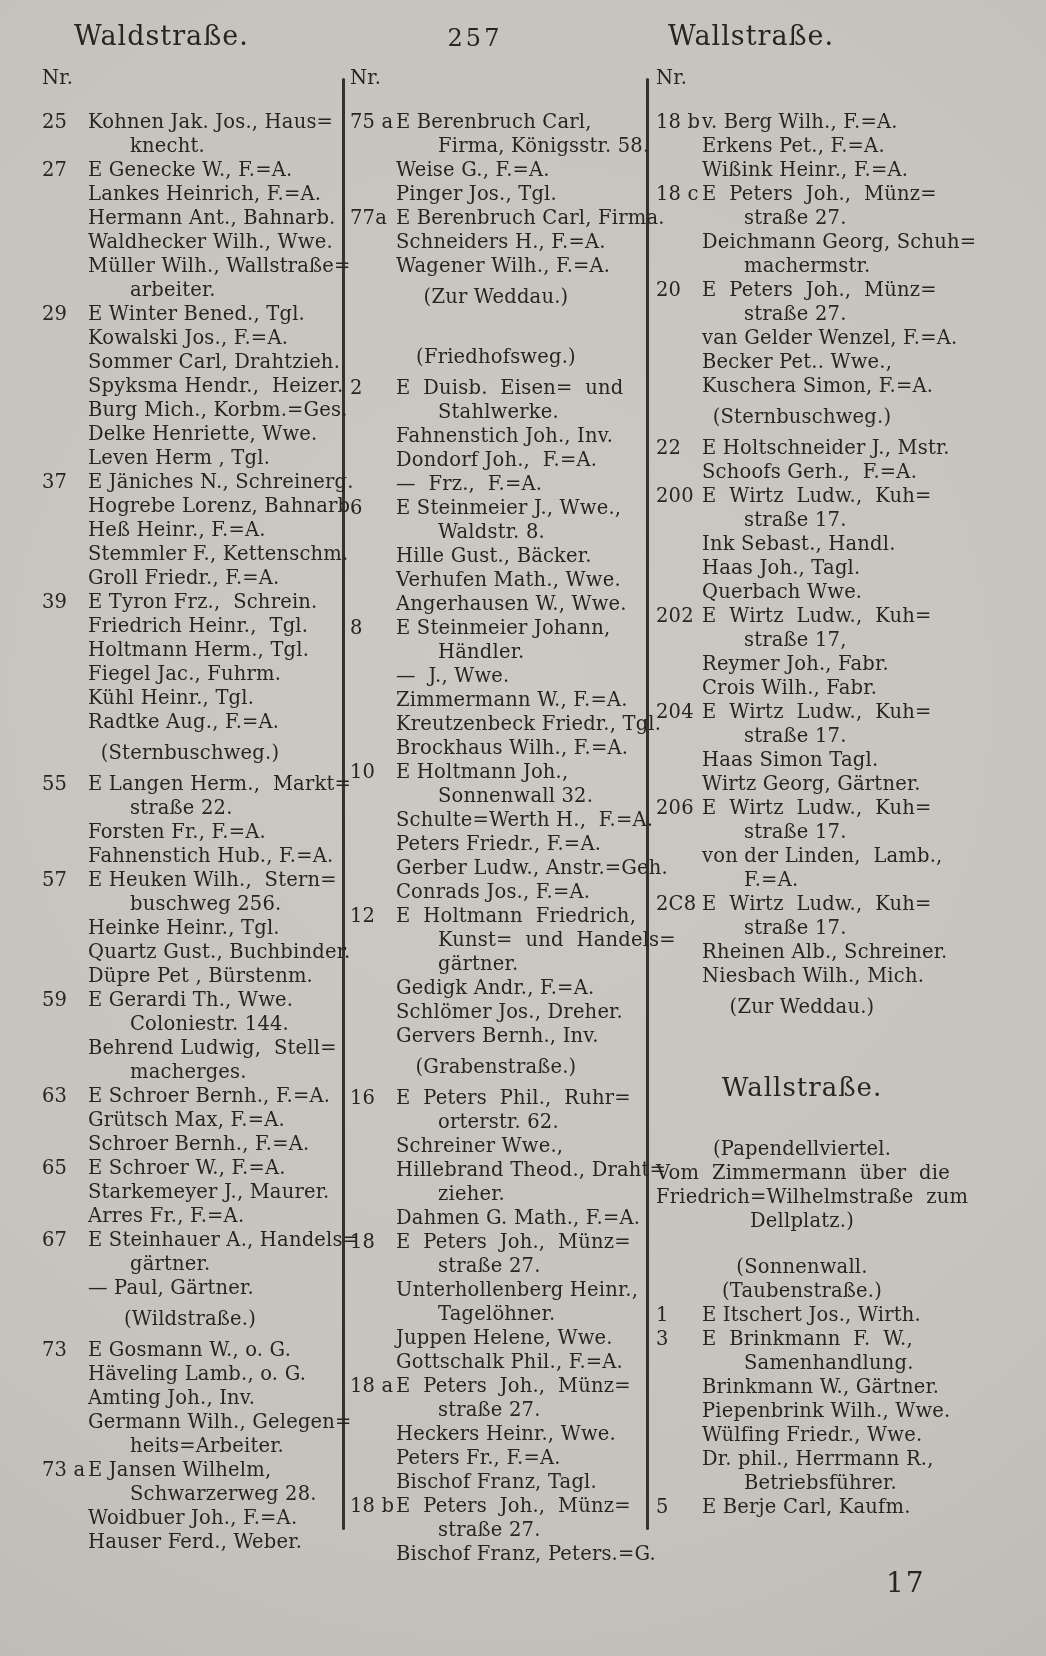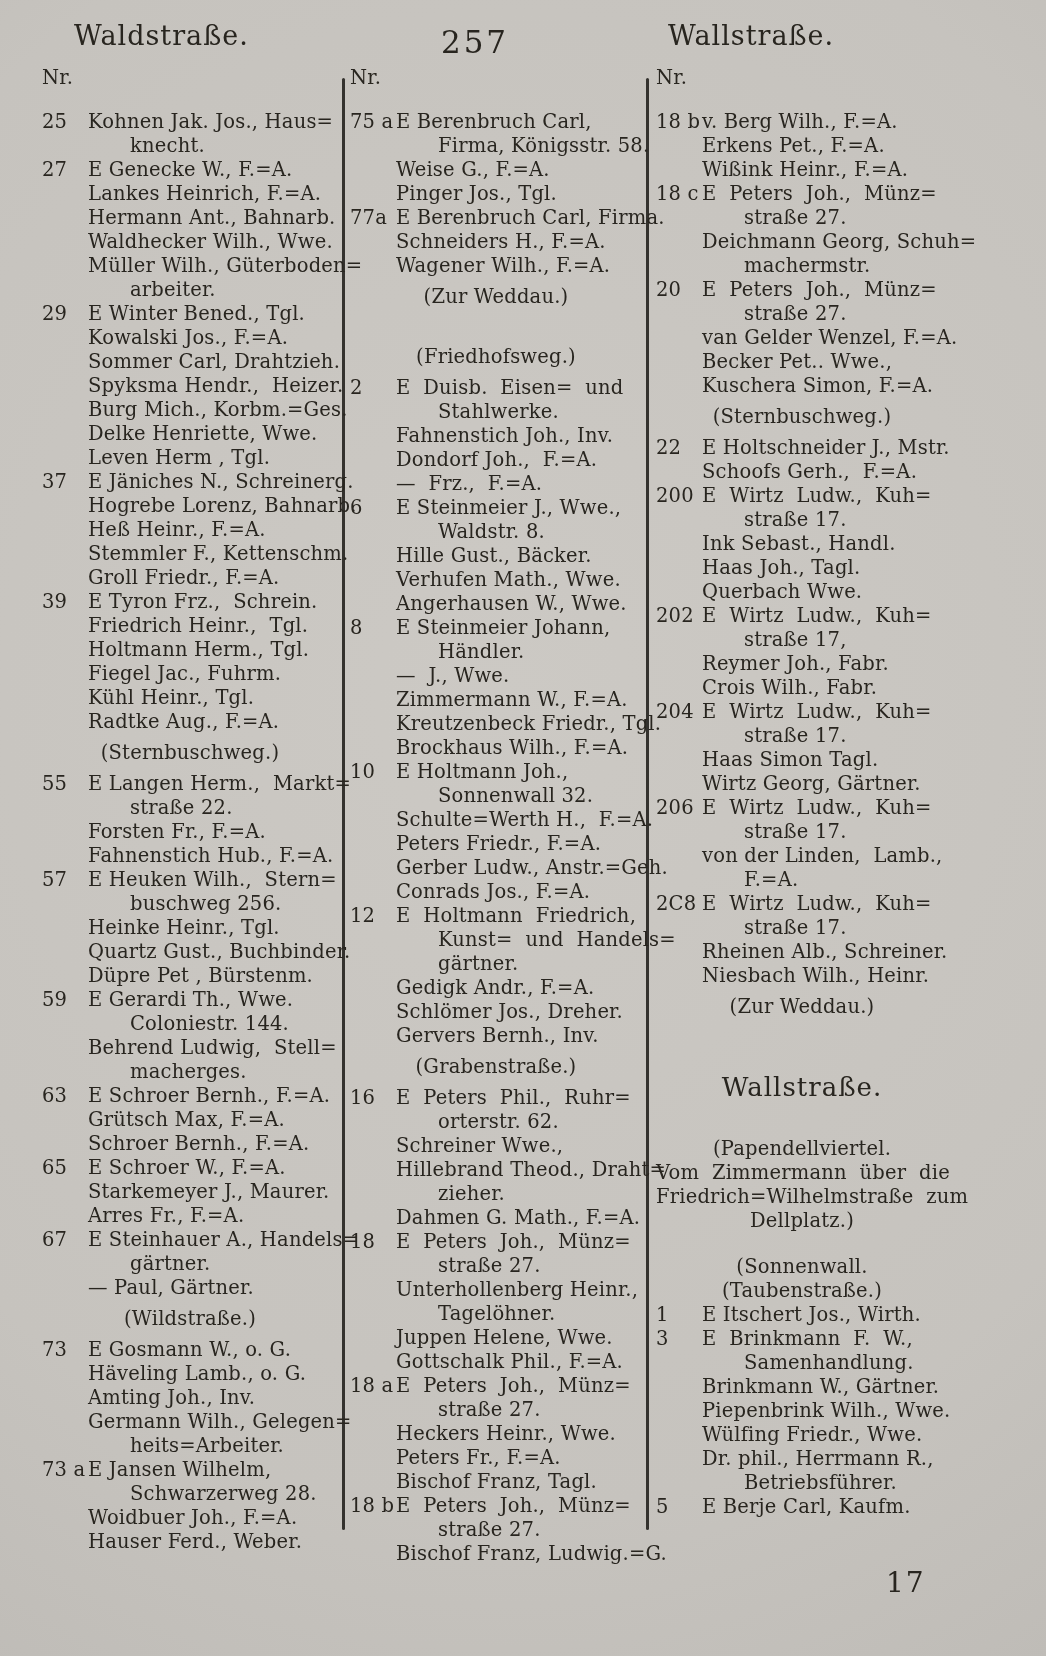--- a/index.html
+++ b/index.html
@@ -5,21 +5,21 @@
   html,body{margin:0;padding:0;background:#8f8e8b;}
   .page{
     position:relative;width:1046px;height:1656px;overflow:hidden;
     background:radial-gradient(ellipse 130% 90% at 48% 42%, #ccc9c4 0%, #c6c3be 55%, #bcb9b4 85%, #aeaba6 100%);
     font-family:"DejaVu Serif","Liberation Serif",serif;
     color:#28251f;font-weight:400;
   }
   .hdr{position:absolute;font-size:27px;letter-spacing:1px;white-space:pre;}
   .hdr.left{left:74px;top:20px;}
   .hdr.right{left:668px;top:20px;}
-  .pgnum-top{position:absolute;left:440px;top:24px;width:70px;text-align:center;font-size:31px;letter-spacing:3px;}
+  .pgnum-top{position:absolute;left:440px;top:24px;width:70px;text-align:center;font-size:24px;letter-spacing:3px;}
   .pgnum-bottom{position:absolute;left:886px;top:1566px;font-size:28px;letter-spacing:2px;}
   .vrule{position:absolute;top:78px;width:3px;height:1452px;background:#34322e;border-radius:2px;}
   .vrule.r1{left:342px;}
   .vrule.r2{left:646px;}
   .col{position:absolute;top:66px;font-size:19.5px;line-height:24px;letter-spacing:0.2px;}
   .col.c1{left:42px;width:296px;}
   .col.c2{left:350px;width:292px;}
   .col.c3{left:656px;width:292px;}
   .nrlbl{margin-bottom:20px;white-space:pre;}
   .ln{white-space:pre;}
@@ -50,21 +50,21 @@
 
   <div class="col c1">
     <div class="nrlbl">Nr.</div>
     <div>
         <div class="ln entry"><span class="no">25</span><span class="tx">Kohnen Jak. Jos., Haus=</span></div>
         <div class="ln ind">knecht.</div>
         <div class="ln entry"><span class="no">27</span><span class="tx">E Genecke W., F.=A.</span></div>
         <div class="ln cont">Lankes Heinrich, F.=A.</div>
         <div class="ln cont">Hermann Ant., Bahnarb.</div>
         <div class="ln cont">Waldhecker Wilh., Wwe.</div>
-        <div class="ln cont">Müller Wilh., Güterboden=</div>
+        <div class="ln cont">Müller Wilh., Wallstraße=</div>
         <div class="ln ind">arbeiter.</div>
         <div class="ln entry"><span class="no">29</span><span class="tx">E Winter Bened., Tgl.</span></div>
         <div class="ln cont">Kowalski Jos., F.=A.</div>
         <div class="ln cont">Sommer Carl, Drahtzieh.</div>
         <div class="ln cont">Spyksma Hendr.,  Heizer.</div>
         <div class="ln cont">Burg Mich., Korbm.=Ges.</div>
         <div class="ln cont">Delke Henriette, Wwe.</div>
         <div class="ln cont">Leven Herm , Tgl.</div>
         <div class="ln entry"><span class="no">37</span><span class="tx">E Jäniches N., Schreinerg.</span></div>
         <div class="ln cont">Hogrebe Lorenz, Bahnarb.</div>
@@ -167,21 +167,21 @@
         <div class="ln ind">Tagelöhner.</div>
         <div class="ln cont">Juppen Helene, Wwe.</div>
         <div class="ln cont">Gottschalk Phil., F.=A.</div>
         <div class="ln entry"><span class="no">18 a</span><span class="tx">E  Peters  Joh.,  Münz=</span></div>
         <div class="ln ind">straße 27.</div>
         <div class="ln cont">Heckers Heinr., Wwe.</div>
         <div class="ln cont">Peters Fr., F.=A.</div>
         <div class="ln cont">Bischof Franz, Tagl.</div>
         <div class="ln entry"><span class="no">18 b</span><span class="tx">E  Peters  Joh.,  Münz=</span></div>
         <div class="ln ind">straße 27.</div>
-        <div class="ln cont">Bischof Franz, Ludwig.=G.</div>
+        <div class="ln cont">Bischof Franz, Peters.=G.</div>
       </div>
   </div>
 
   <div class="col c3">
     <div class="nrlbl">Nr.</div>
     <div>
         <div class="ln entry"><span class="no">18 b</span><span class="tx">v. Berg Wilh., F.=A.</span></div>
         <div class="ln cont">Erkens Pet., F.=A.</div>
         <div class="ln cont">Wißink Heinr., F.=A.</div>
         <div class="ln entry"><span class="no">18 c</span><span class="tx">E  Peters  Joh.,  Münz=</span></div>
@@ -209,21 +209,21 @@
         <div class="ln ind">straße 17.</div>
         <div class="ln cont">Haas Simon Tagl.</div>
         <div class="ln cont">Wirtz Georg, Gärtner.</div>
         <div class="ln entry"><span class="no">206</span><span class="tx">E  Wirtz  Ludw.,  Kuh=</span></div>
         <div class="ln ind">straße 17.</div>
         <div class="ln cont">von der Linden,  Lamb.,</div>
         <div class="ln ind">F.=A.</div>
         <div class="ln entry"><span class="no">2C8</span><span class="tx">E  Wirtz  Ludw.,  Kuh=</span></div>
         <div class="ln ind">straße 17.</div>
         <div class="ln cont">Rheinen Alb., Schreiner.</div>
-        <div class="ln cont">Niesbach Wilh., Heinr.</div>
+        <div class="ln cont">Niesbach Wilh., Mich.</div>
         <div class="ln ctr">(Zur Weddau.)</div>
         <div class="ln hdg">Wallstraße.</div>
         <div class="ln note">(Papendellviertel.</div>
         <div class="ln note">Vom  Zimmermann  über  die</div>
         <div class="ln note">Friedrich=Wilhelmstraße  zum</div>
         <div class="ln note">Dellplatz.)</div>
         <div class="ln gap"></div>
         <div class="ln ctr2">(Sonnenwall.</div>
         <div class="ln ctr2">(Taubenstraße.)</div>
         <div class="ln entry"><span class="no">1</span><span class="tx">E Itschert Jos., Wirth.</span></div>

